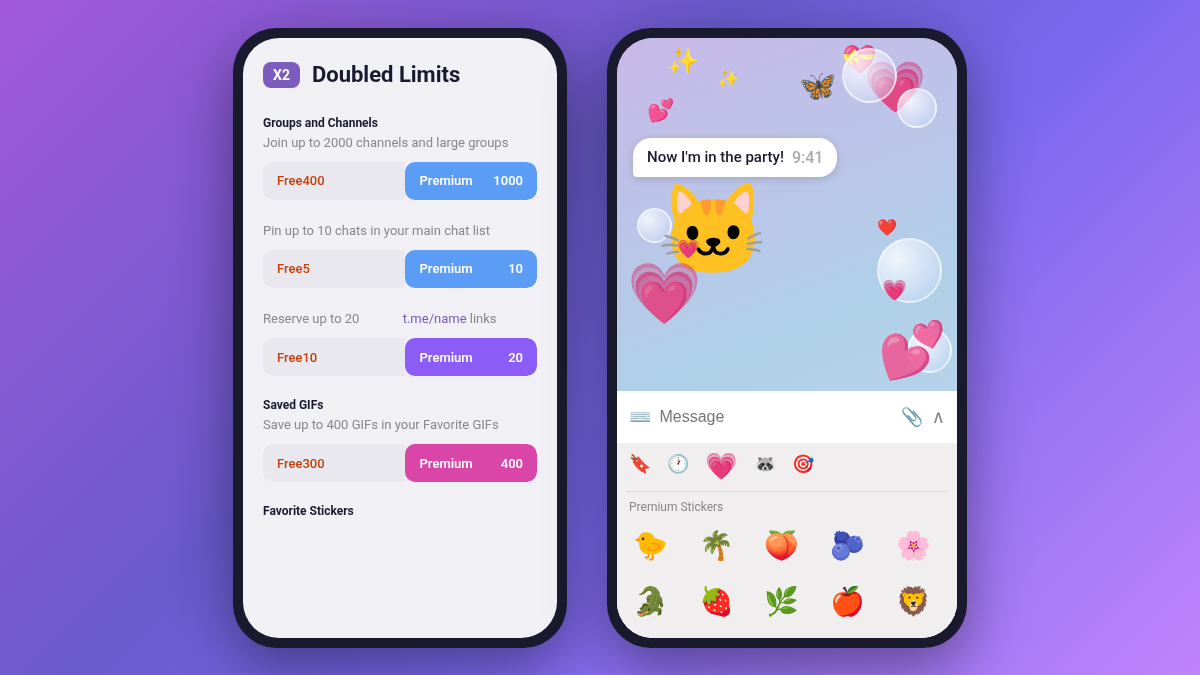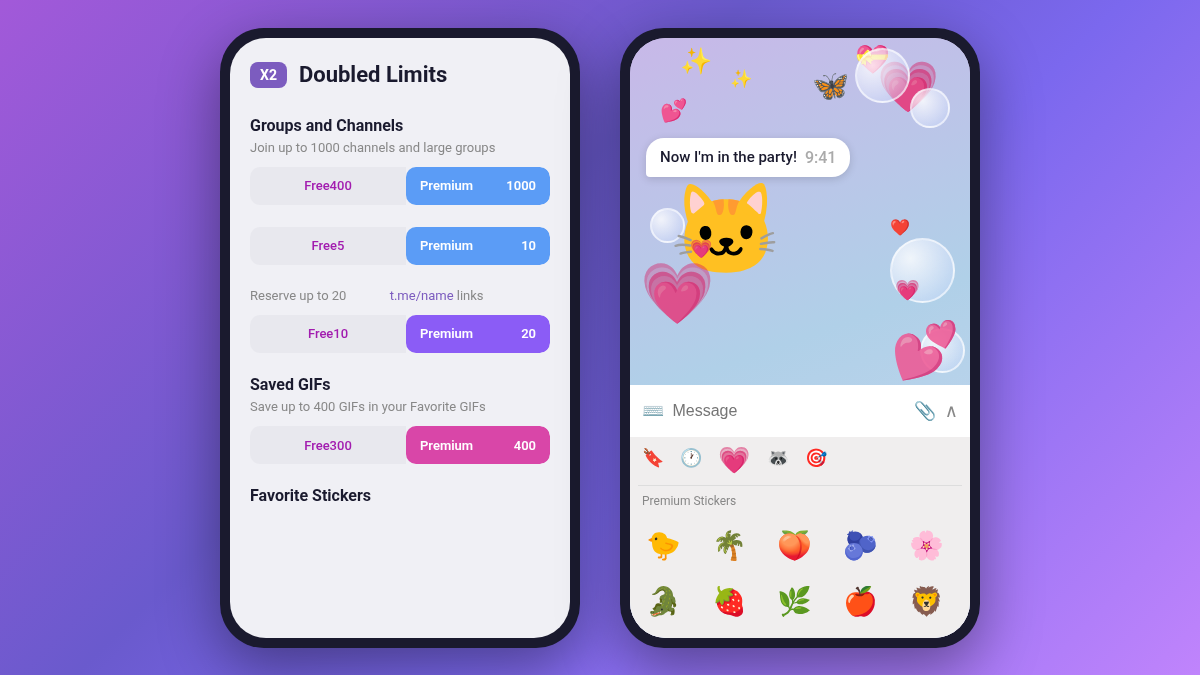--- a/index.html
+++ b/index.html
@@ -10,21 +10,21 @@
       font-family: -apple-system, BlinkMacSystemFont, 'Segoe UI', Roboto, sans-serif;
       background: linear-gradient(135deg, #a259d9 0%, #6a5acd 40%, #7b68ee 60%, #c084fc 100%);
       display: flex;
       align-items: center;
       justify-content: center;
       gap: 40px;
     }
 
     
     .phone-left {
-      width: 360px;
+      width: 334px;
       height: 620px;
       background: #1a1a2e;
       border-radius: 44px;
       padding: 10px;
       box-shadow: 0 20px 60px rgba(0,0,0,0.4);
       position: relative;
     }
     .phone-left-inner {
       width: 100%;
       height: 100%;
@@ -61,21 +61,21 @@
       font-size: 22px;
       font-weight: 700;
       color: #1a1a2e;
     }
 
     .section {
       margin-bottom: 22px;
     }
 
     .section-title {
-      font-size: 16px;
+      font-size: 12px;
       font-weight: 700;
       color: #1a1a2e;
       margin-bottom: 4px;
     }
 
     .section-desc {
       font-size: 13px;
       color: #888;
       margin-bottom: 10px;
       line-height: 1.4;
@@ -89,26 +89,26 @@
 
     .limit-bar {
       display: flex;
       border-radius: 10px;
       overflow: hidden;
       height: 38px;
     }
 
     .limit-free {
       background: #e8e8ee;
-      color: #a21caf;
+      color: #c2410c;
       font-size: 13px;
       font-weight: 500;
       display: flex;
       align-items: center;
-      justify-content: center;
+      justify-content: flex-start;
       padding: 0 14px;
       flex: 1;
     }
 
     .limit-premium-blue {
       background: #5b9cf6;
       color: white;
       font-size: 13px;
       font-weight: 600;
       display: flex;
@@ -257,21 +257,21 @@
     }
 
     .panel-tab {
       font-size: 18px;
       color: #888;
     }
 
     .premium-stickers-label {
       font-size: 12px;
       color: #888;
-      margin-bottom: 12px;
+      margin-bottom: 6px;
       padding-left: 4px;
     }
 
     .sticker-grid {
       display: grid;
       grid-template-columns: repeat(5, 1fr);
       gap: 4px;
     }
 
     .sticker-cell {
@@ -337,34 +337,35 @@
   <div class="phone-left-inner">
     <div class="phone-content">
 
       <div class="title-row">
         <span class="x2-badge">X2</span>
         <span class="title-text">Doubled Limits</span>
       </div>
 
       <div class="section">
         <div class="section-title">Groups and Channels</div>
-        <div class="section-desc">Join up to 1000 channels and large groups</div>
+        <div class="section-desc">Join up to 2000 channels and large groups</div>
         <div class="limit-bar">
           <div class="limit-free">
             <span>Free</span>
             <span>400</span>
           </div>
           <div class="limit-premium-blue">
             <span>Premium</span>
             <span>1000</span>
           </div>
         </div>
       </div>
 
       <div class="section">
+        <div class="section-desc">Pin up to 10 chats in your main chat list</div>
         <div class="limit-bar">
           <div class="limit-free">
             <span>Free</span>
             <span>5</span>
           </div>
           <div class="limit-premium-blue">
             <span>Premium</span>
             <span>10</span>
           </div>
         </div>

